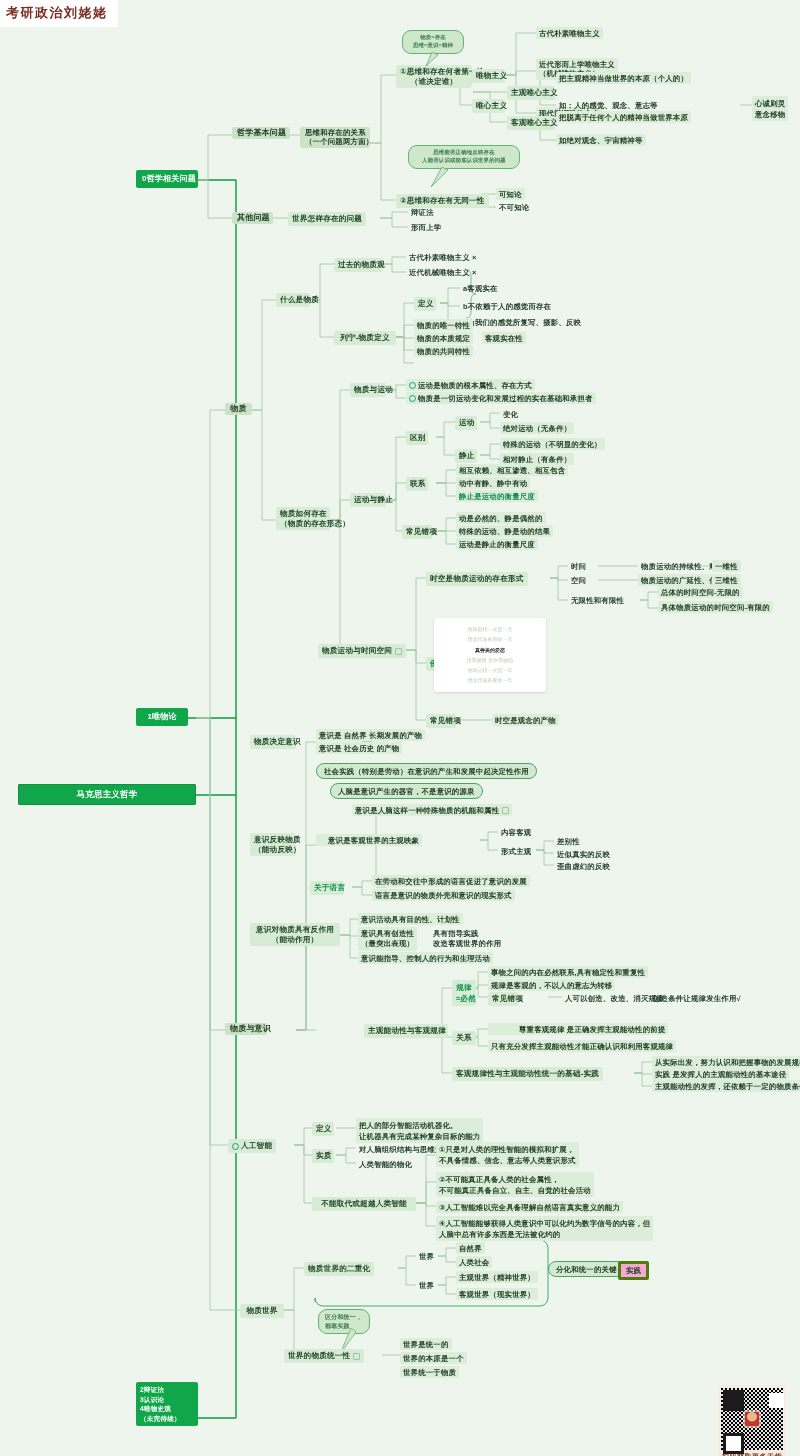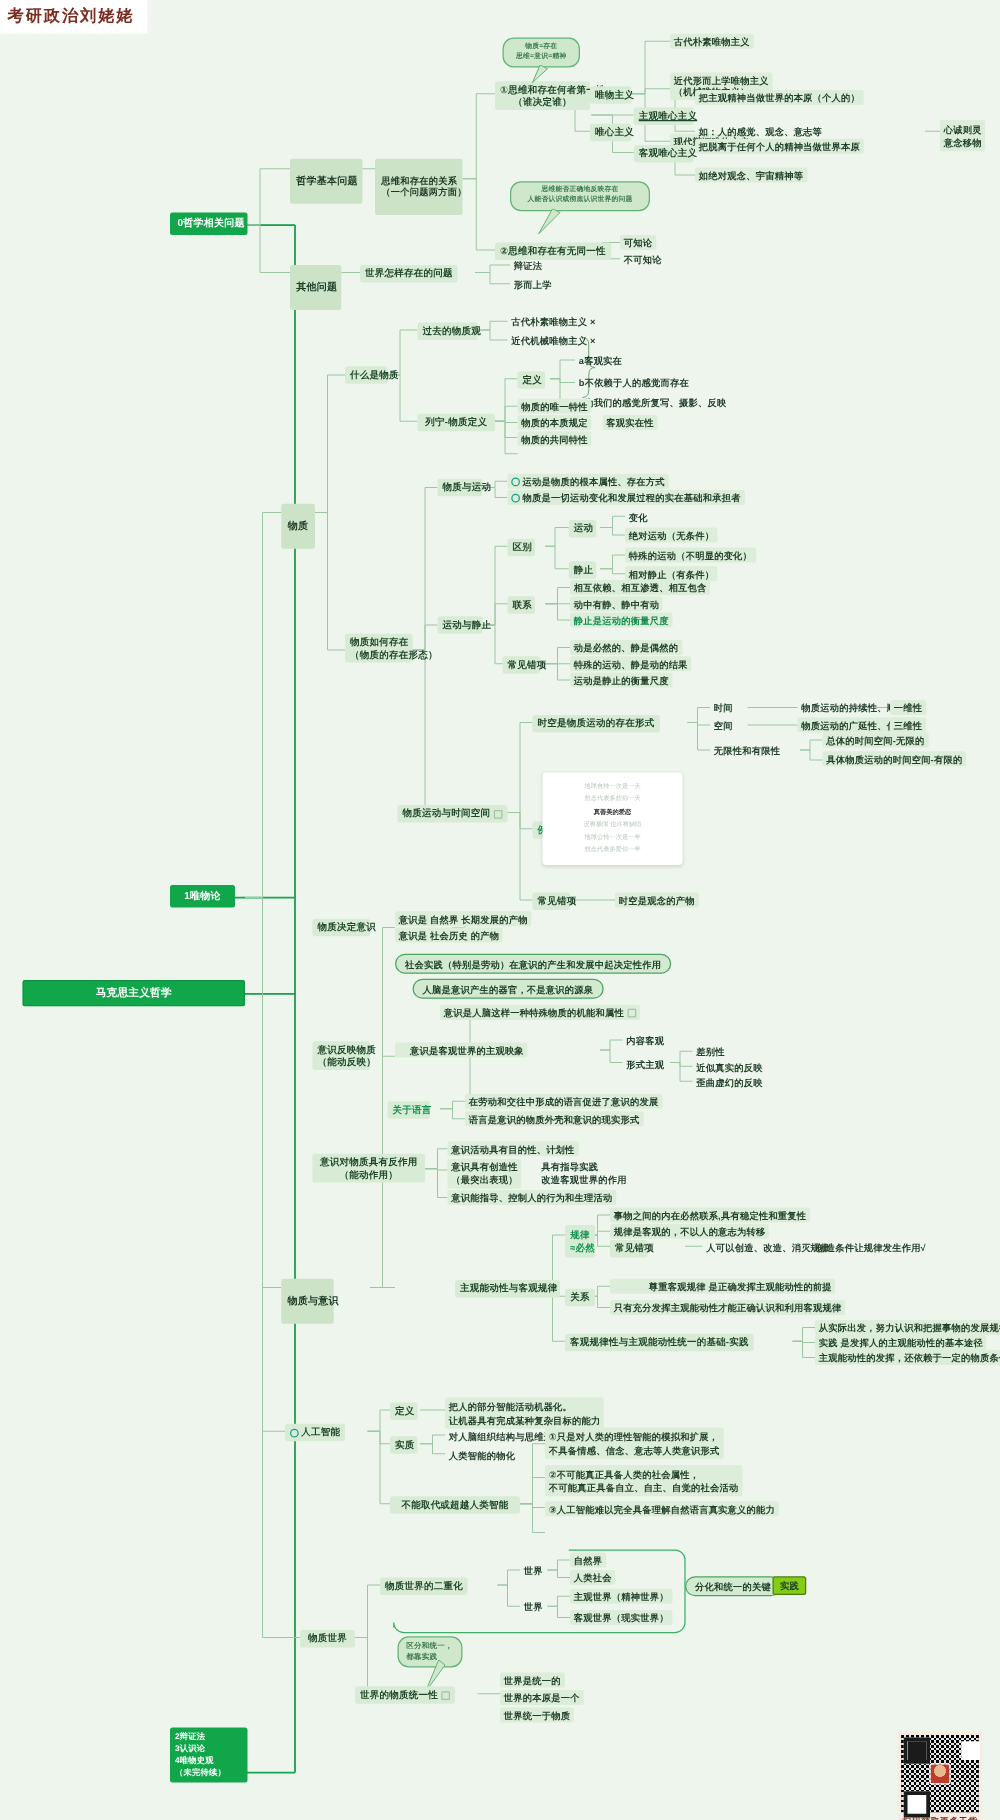--- a/index.html
+++ b/index.html
@@ -40,21 +40,21 @@
     font-size:8px;
     padding:4px 6px;
     border-radius:2px;
     text-align:center;
   }
   .lvl2{
     background:#ccE3c8;
     color:#1e3a24;
     font-weight:bold;
     font-size:8px;
-    padding:13px 5px;
+    padding:1px 5px;
     border-radius:2px;
     text-align:center;
   }
   .lvl3{
     background:#d8ecd5;
     color:#20472b;
     font-weight:bold;
     font-size:7.6px;
     padding:2px 4px;
     border-radius:2px;
@@ -84,22 +84,22 @@
     background:#d3ead0;
     border:1px solid #4aa564;
     border-radius:10px;
     padding:2.5px 7px;
     font-size:7.4px;
     font-weight:bold;
     color:#1f4029;
     text-align:center;
   }
   .boxout{
-    background:#84cc16;
-    border:1px solid #4d7c0f;
+    background:#f9a8d4;
+    border:3px solid #4d7c0f;
     border-radius:2px;
     padding:2px 5px;
     font-size:7.4px;
     font-weight:bold;
     color:#1f4029;
     text-align:center;
   }
 
   .header-title{
     position:absolute;left:0;top:0;
@@ -379,21 +379,21 @@
 
   <div class="node lvl3" style="left:472px;top:69px;width:33px;text-align:center;">唯物主义</div>
 
   <div class="node leaf" style="left:536px;top:27px;">古代朴素唯物主义</div>
   <div class="node leaf" style="left:536px;top:58px;">近代形而上学唯物主义
 （机械唯物主义）</div>
   <div class="node leaf" style="left:536px;top:107px;">现代辩证唯物主义</div>
 
   <div class="node lvl3" style="left:472px;top:99px;width:33px;text-align:center;">唯心主义</div>
 
-  <div class="node lvl3" style="left:507px;top:86px;width:48px;text-align:right;text-decoration:underline;">主观唯心主义</div>
+  <div class="node lvl3" style="left:507px;top:86px;width:48px;text-align:right;">主观唯心主义</div>
   <div class="node leaf" style="left:556px;top:72px;font-family:Liberation Serif, serif;">把主观精神当做世界的本原（个人的）</div>
   <div class="node leaf nobg" style="left:556px;top:99px;">如：人的感觉、观念、意志等</div>
   <div class="node leaf" style="left:752px;top:96px;line-height:1.5;">心诚则灵
 意念移物</div>
 
   <div class="node lvl3" style="left:507px;top:116px;width:48px;text-align:center;">客观唯心主义</div>
   <div class="node leaf" style="left:556px;top:111px;">把脱离于任何个人的精神当做世界本原</div>
   <div class="node leaf" style="left:556px;top:134px;">如绝对观念、宇宙精神等</div>
 
   <div class="node lvl3" style="left:396px;top:194px;">②思维和存在有无同一性</div>
@@ -545,20 +545,22 @@
   <div class="node lvl3" style="left:312px;top:1149px;width:22px;text-align:center;">实质</div>
   <div class="node leaf nobg" style="left:356px;top:1143px;">对人脑组织结构与思维运行机制的模仿</div>
   <div class="node leaf nobg" style="left:356px;top:1158px;">人类智能的物化</div>
 
   <div class="node lvl3" style="left:312px;top:1197px;width:104px;text-align:center;">不能取代或超越人类智能</div>
   <div class="node leaf" style="left:436px;top:1142px;line-height:1.5;">①只是对人类的理性智能的模拟和扩展，
 不具备情感、信念、意志等人类意识形式</div>
   <div class="node leaf" style="left:436px;top:1172px;line-height:1.5;">②不可能真正具备人类的社会属性，
 不可能真正具备自立、自主、自觉的社会活动</div>
   <div class="node leaf" style="left:436px;top:1201px;">③人工智能难以完全具备理解自然语言真实意义的能力</div>
+  <div class="node leaf" style="left:436px;top:1216px;line-height:1.5;">④人工智能能够获得人类意识中可以化约为数字信号的内容，但
+人脑中总有许多东西是无法被化约的</div>
 
   <div class="node lvl3" style="left:240px;top:1304px;width:44px;text-align:center;">物质世界</div>
 
   <div class="node lvl3" style="left:304px;top:1262px;">物质世界的二重化</div>
 
   <div class="node leaf nobg" style="left:416px;top:1250px;">世界</div>
   <div class="node leaf" style="left:456px;top:1242px;">自然界</div>
   <div class="node leaf" style="left:456px;top:1256px;">人类社会</div>
 
   <div class="node leaf nobg" style="left:416px;top:1279px;">世界</div>

